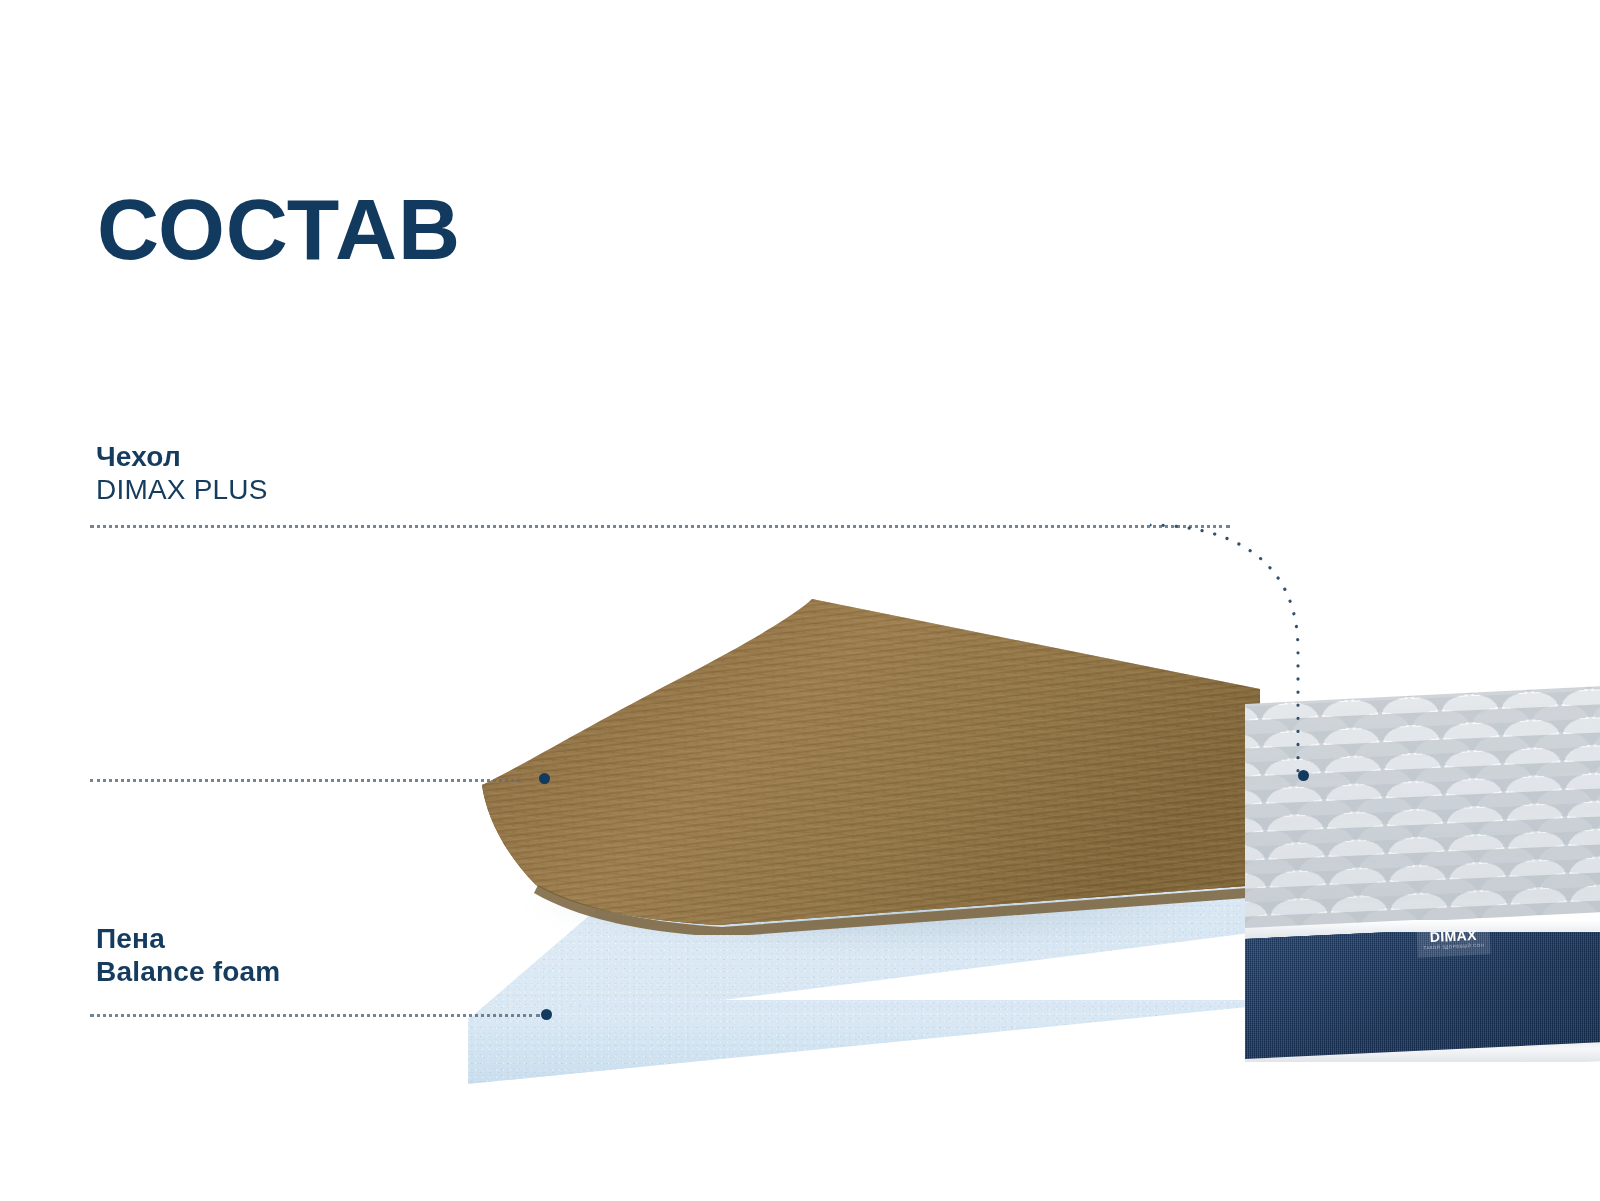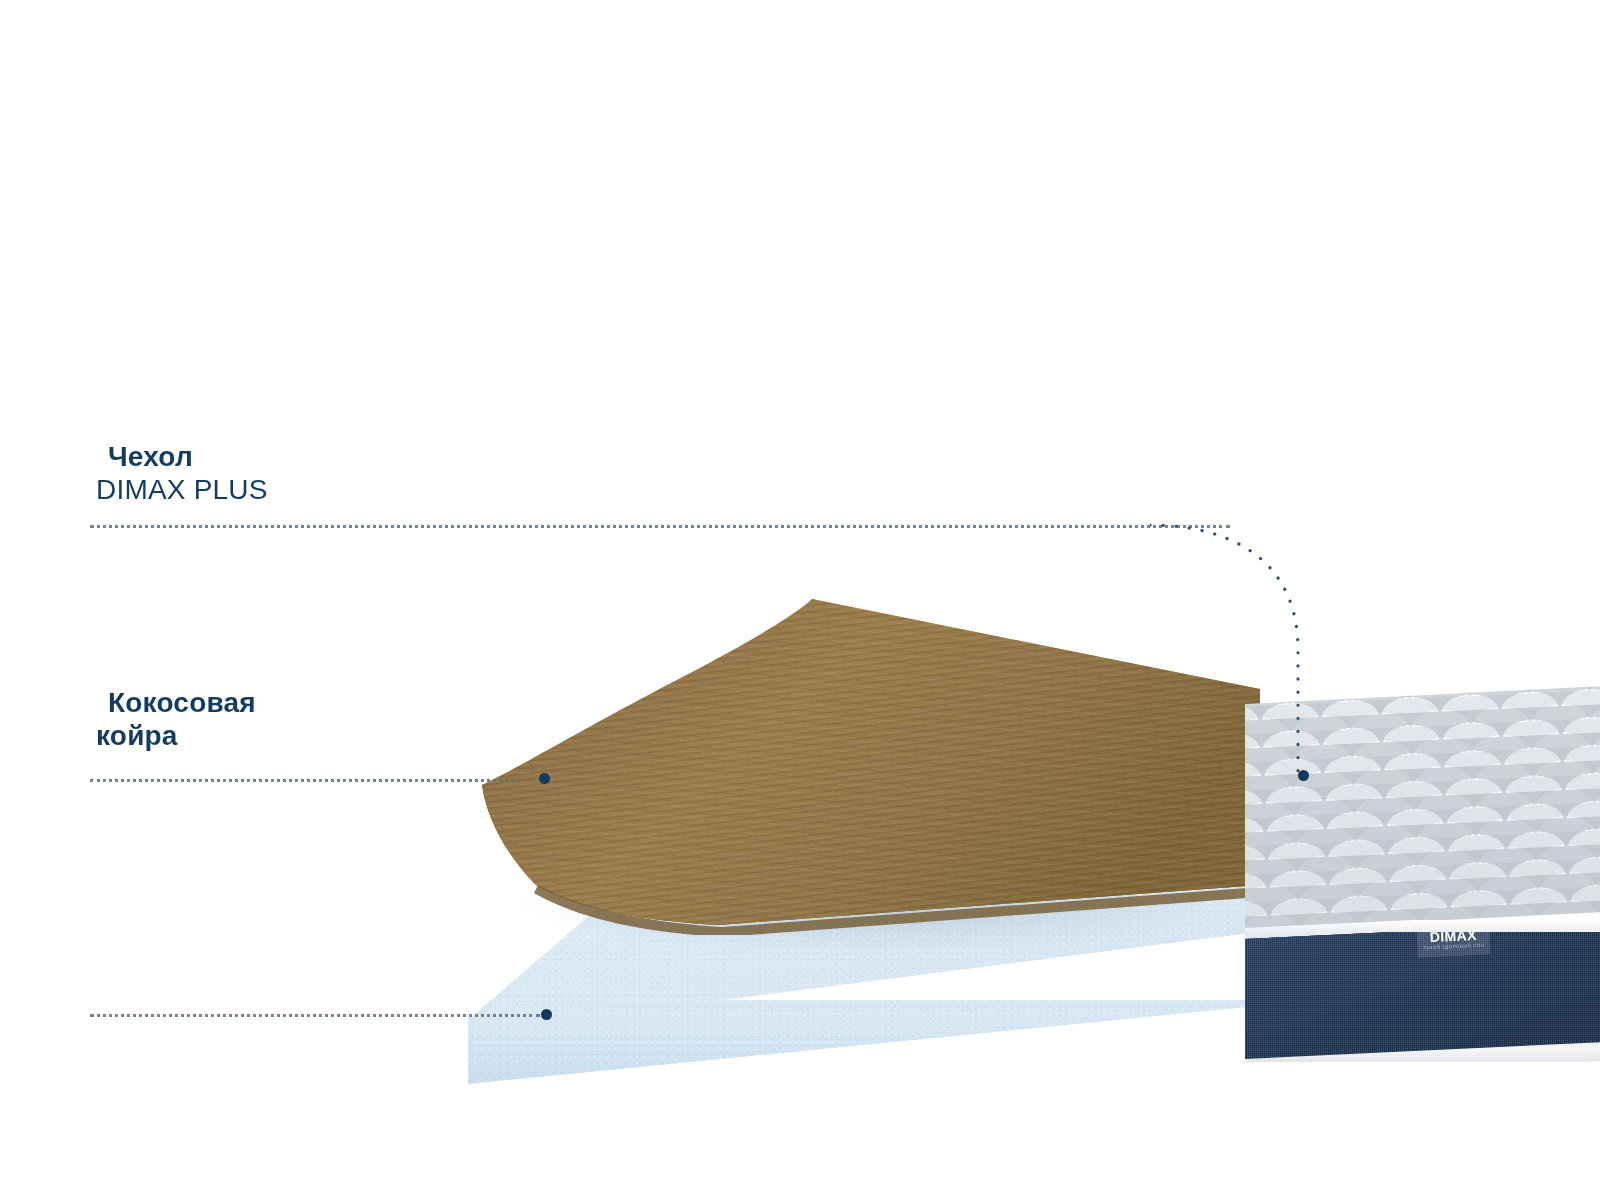--- a/index.html
+++ b/index.html
@@ -19,21 +19,21 @@
     font-size:86px;
     font-weight:700;
     letter-spacing:1px;
     color:#123a5e;
     line-height:1;
     white-space:nowrap;
   }
 
   
   .callout{position:absolute;left:96px;color:#153c5e;line-height:1.18;}
-  .callout .l1{font-size:28px;font-weight:700;letter-spacing:.2px;white-space:nowrap;margin-left:12px;}
+  .callout .l1{font-size:28px;font-weight:700;letter-spacing:.2px;white-space:nowrap;}
   .callout .l2{font-size:28px;font-weight:600;letter-spacing:.2px;white-space:nowrap;}
   .callout .l2.reg{font-weight:500;}
   #callout-cover{top:440px;}
   #callout-coir{top:686px;}
   #callout-foam{top:922px;}
 
   
   .leader{
     position:absolute;height:0;
     border-top:3px dotted #5d6f80;
@@ -228,34 +228,35 @@
     </div>
 
     <div id="dimax-badge">
       <div class="dmx-word">DIMAX</div>
       <div class="dmx-sub">ТАКОЙ ЗДОРОВЫЙ СОН</div>
     </div>
 
     <div id="cover-piping-bottom"></div>
   </div>
 
+  <div class="title">СОСТАВ</div>
 
   <div class="callout" id="callout-cover">
     <div class="l1">Чехол</div>
     <div class="l2 reg">DIMAX PLUS</div>
   </div>
   <div class="leader" id="leader-cover"></div>
   <svg class="leader-curve" viewBox="0 0 220 300" xmlns="http://www.w3.org/2000/svg">
     <path d="M0,25 C70,25 148,52 148,150 L148,272"></path>
   </svg>
   <div class="leader-dot" id="dot-cover"></div>
 
-  <div class="callout" id="callout-coir">
-    <div class="l1">Кокосовая</div>
-    <div class="l2">койра</div>
-  </div>
   <div class="leader" id="leader-coir"></div>
   <div class="leader-dot" id="dot-coir"></div>
 
+  <div class="callout" id="callout-foam">
+    <div class="l1">Пена</div>
+    <div class="l2">Balance foam</div>
+  </div>
   <div class="leader" id="leader-foam"></div>
   <div class="leader-dot" id="dot-foam"></div>
 
 </div>
 
 </body></html>

